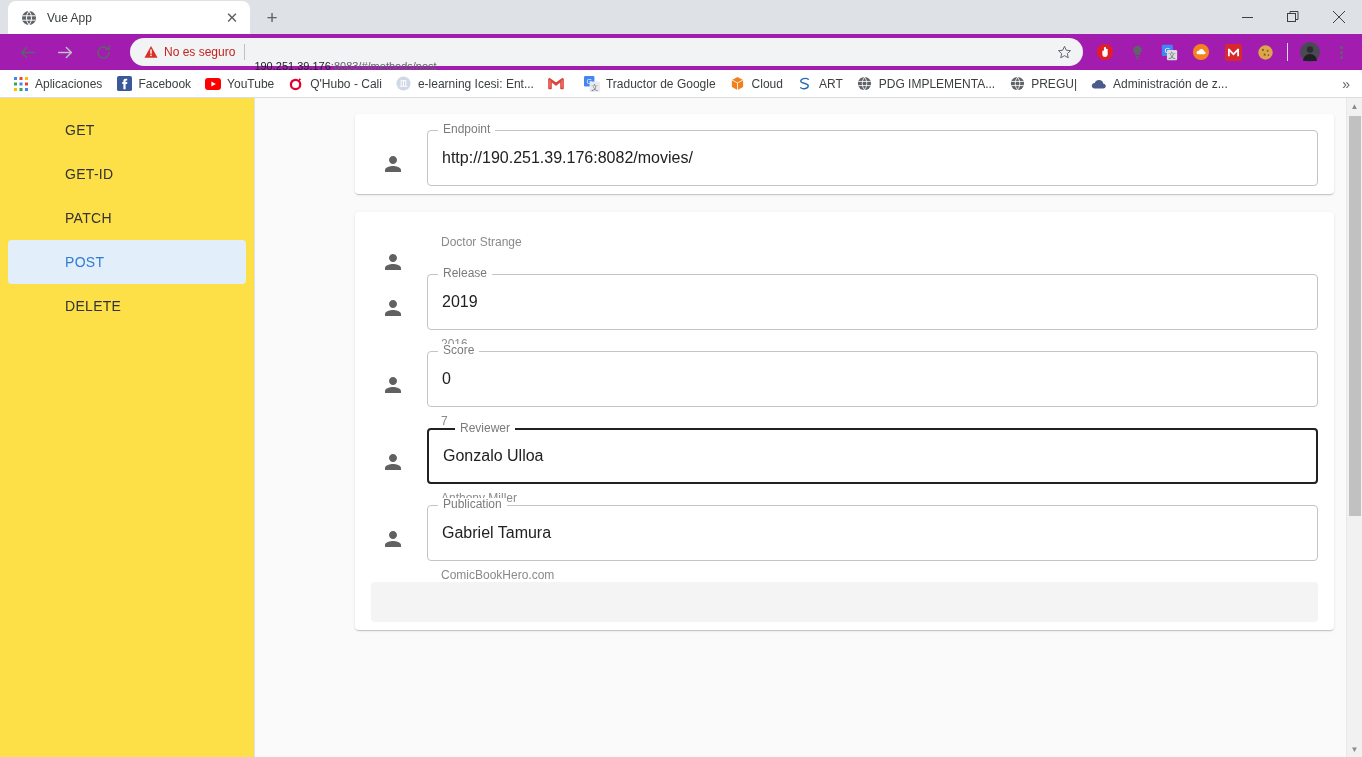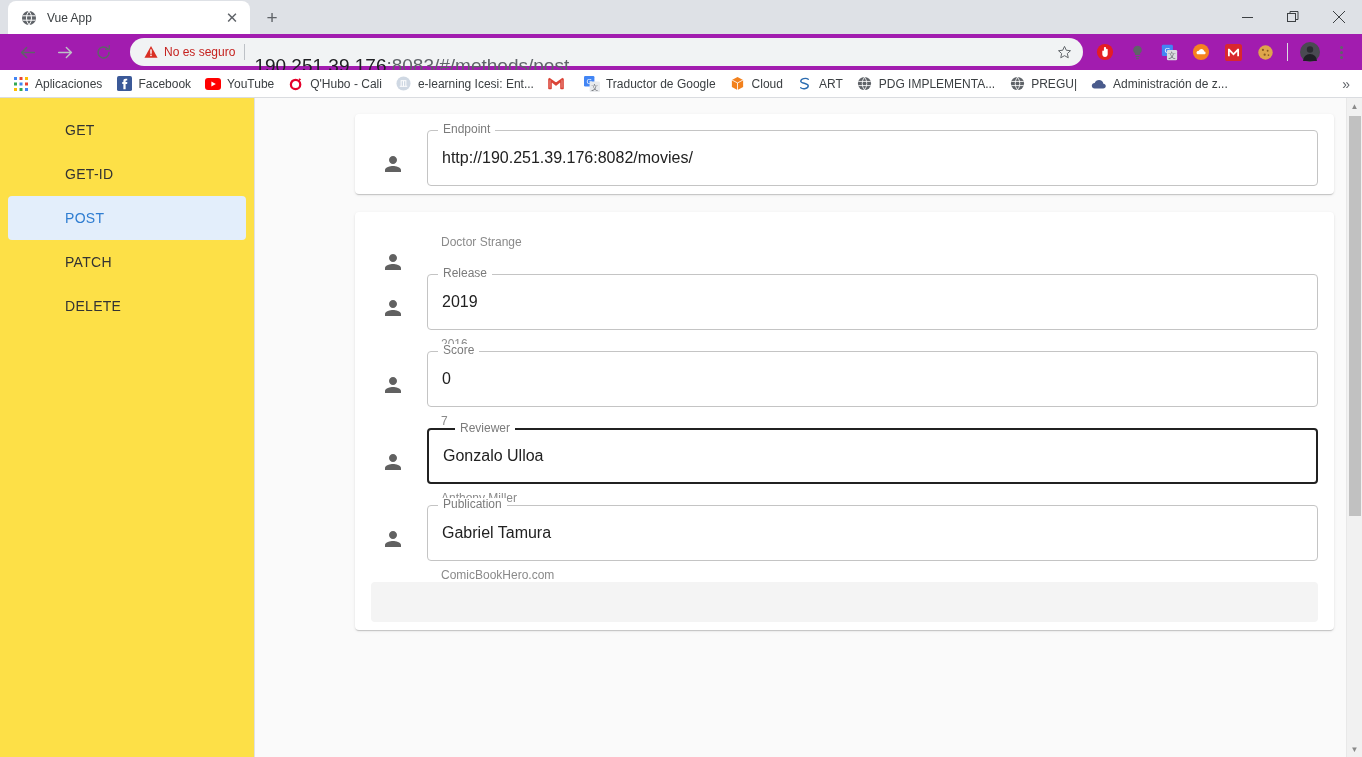--- a/index.html
+++ b/index.html
@@ -56,21 +56,21 @@
   }
   .navbtn.disabled { color: #bdc1c6; }
   .omnibox {
     flex: 1; height: 28px; background: #f1f3f4; border-radius: 14px;
     display: flex; align-items: center; padding: 0 4px 0 14px;
     margin: 0 6px 0 8px; min-width: 0;
   }
   .warn-icon { width: 14px; height: 14px; margin-right: 6px; flex: 0 0 14px; }
   .warn-text { font-size: 12px; color: #c5221f; white-space: nowrap; }
   .omni-sep { width: 1px; height: 16px; background: #bdc1c6; margin: 0 9px; }
-  .url { font-size: 19px; color: #202124; white-space: nowrap; overflow: hidden; margin-top: 28px; }
+  .url { font-size: 11px; color: #202124; white-space: nowrap; overflow: hidden; margin-top: 28px; }
   .url .dim { color: #5f6368; }
   .star {
     width: 26px; height: 26px; border-radius: 50%; flex: 0 0 26px;
     display: flex; align-items: center; justify-content: center; color: #5f6368;
     margin-left: auto; margin-right: 2px;
   }
   .ext-icons { display: flex; align-items: center; }
   .ext { width: 26px; height: 26px; margin: 0 3px; display: flex; align-items: center; justify-content: center; flex: 0 0 26px;}
   .ext-sep { width: 1px; height: 18px; background: #dadce0; margin: 0 6px; }
   .menu-dots {
@@ -421,25 +421,25 @@
 
   <div class="viewport">
 
     <div class="sidebar">
       <div class="nav-item">
         <span>GET</span>
       </div>
       <div class="nav-item">
         <span>GET-ID</span>
       </div>
+      <div class="nav-item">
+        <span>PATCH</span>
+      </div>
       <div class="nav-item active">
         <span>POST</span>
-      </div>
-      <div class="nav-item">
-        <span>PATCH</span>
       </div>
       <div class="nav-item">
         <span>DELETE</span>
       </div>
     </div>
 
     <div class="content">
       <div class="content-inner">
 
         <div class="card">

